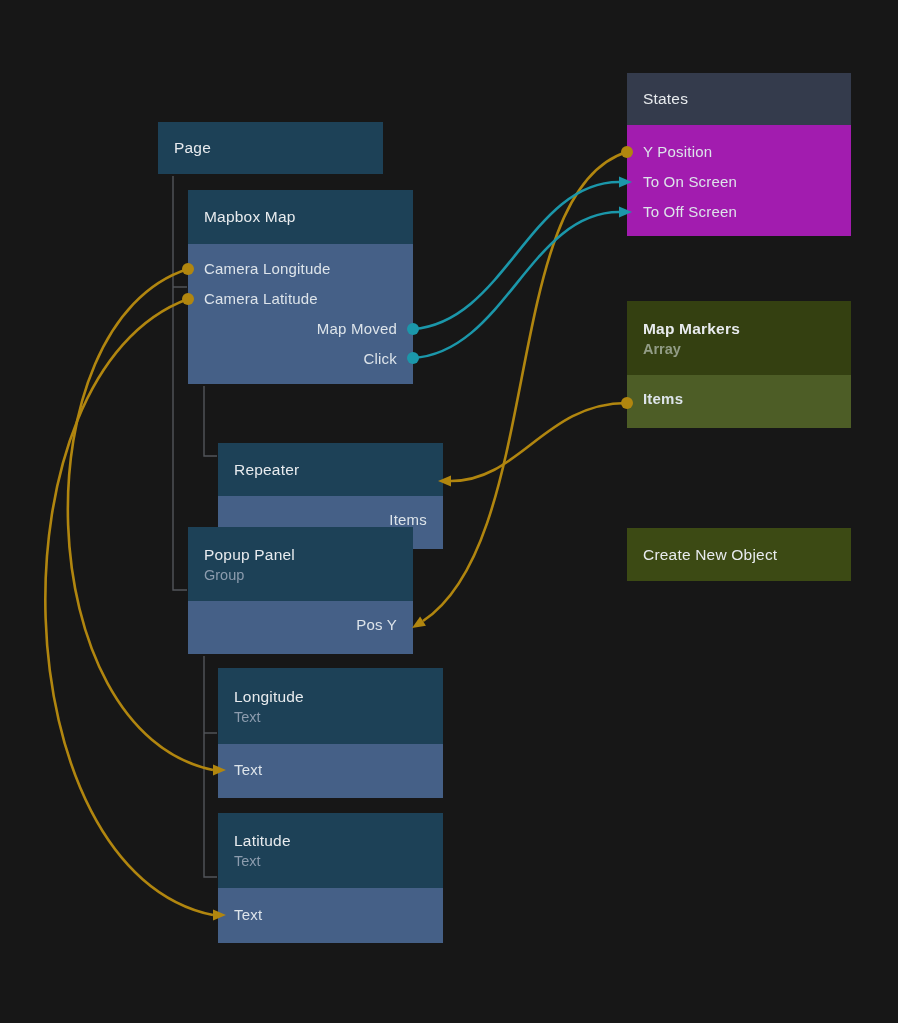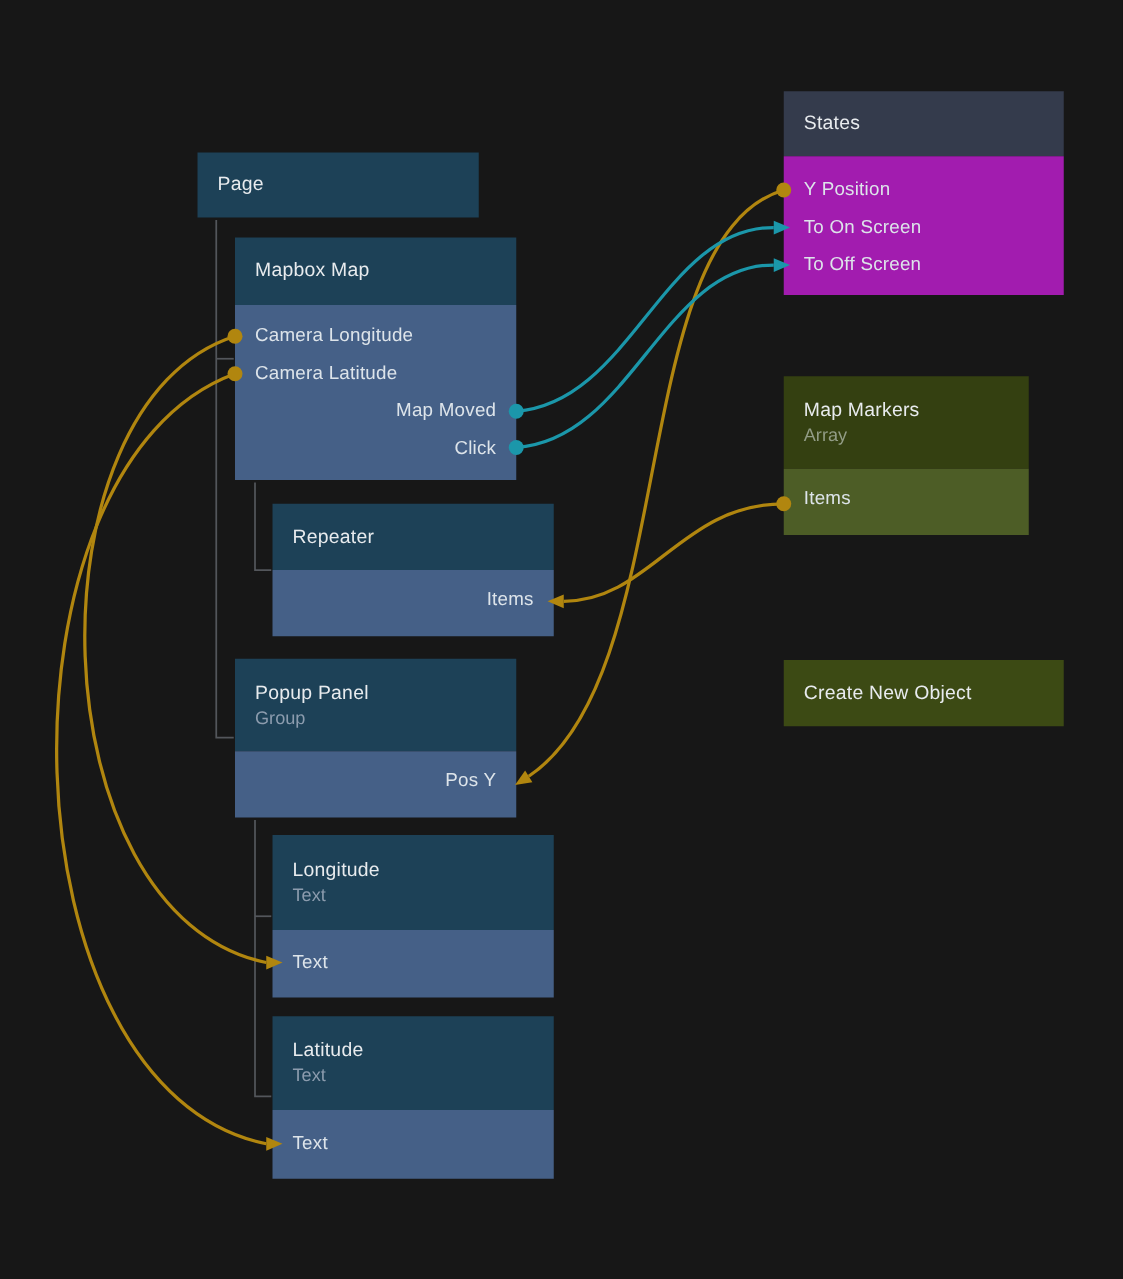--- a/index.html
+++ b/index.html
@@ -83,21 +83,21 @@
     </div>
     <div class="b-blue" style="padding:10px 0;">
       <div class="row">Camera Longitude</div>
       <div class="row">Camera Latitude</div>
       <div class="row right">Map Moved</div>
       <div class="row right">Click</div>
     </div>
   </div>
 
   <div class="node" style="left:218px;top:403px;width:225px;">
-    <div class="hdr h-blue" style="height:53px;">
+    <div class="hdr h-blue" style="height:53px;margin-top:40px;">
       <div class="title">Repeater</div>
     </div>
     <div class="b-blue" style="padding:9px 0 14px 0;">
       <div class="row right">Items</div>
     </div>
   </div>
 
   <div class="node" style="left:188px;top:527px;width:225px;">
     <div class="hdr h-blue" style="height:74px;">
       <div class="title">Popup Panel</div>
@@ -132,21 +132,21 @@
     <div class="hdr h-gray" style="height:52px;justify-content:center;">
       <div class="title">States</div>
     </div>
     <div class="b-gray" style="padding:12px 0 9px 0;">
       <div class="row">Y Position</div>
       <div class="row">To On Screen</div>
       <div class="row">To Off Screen</div>
     </div>
   </div>
 
-  <div class="node" style="left:627px;top:301px;width:196px;">
+  <div class="node" style="left:627px;top:301px;width:224px;font-weight:bold;">
     <div class="hdr h-green" style="height:74px;">
       <div class="title">Map Markers</div>
       <div class="subtitle sub-green">Array</div>
     </div>
     <div class="b-green" style="padding:9px 0 14px 0;">
       <div class="row">Items</div>
     </div>
   </div>
 
   <div class="node btn-green" style="left:627px;top:528px;width:192px;height:53px;">

